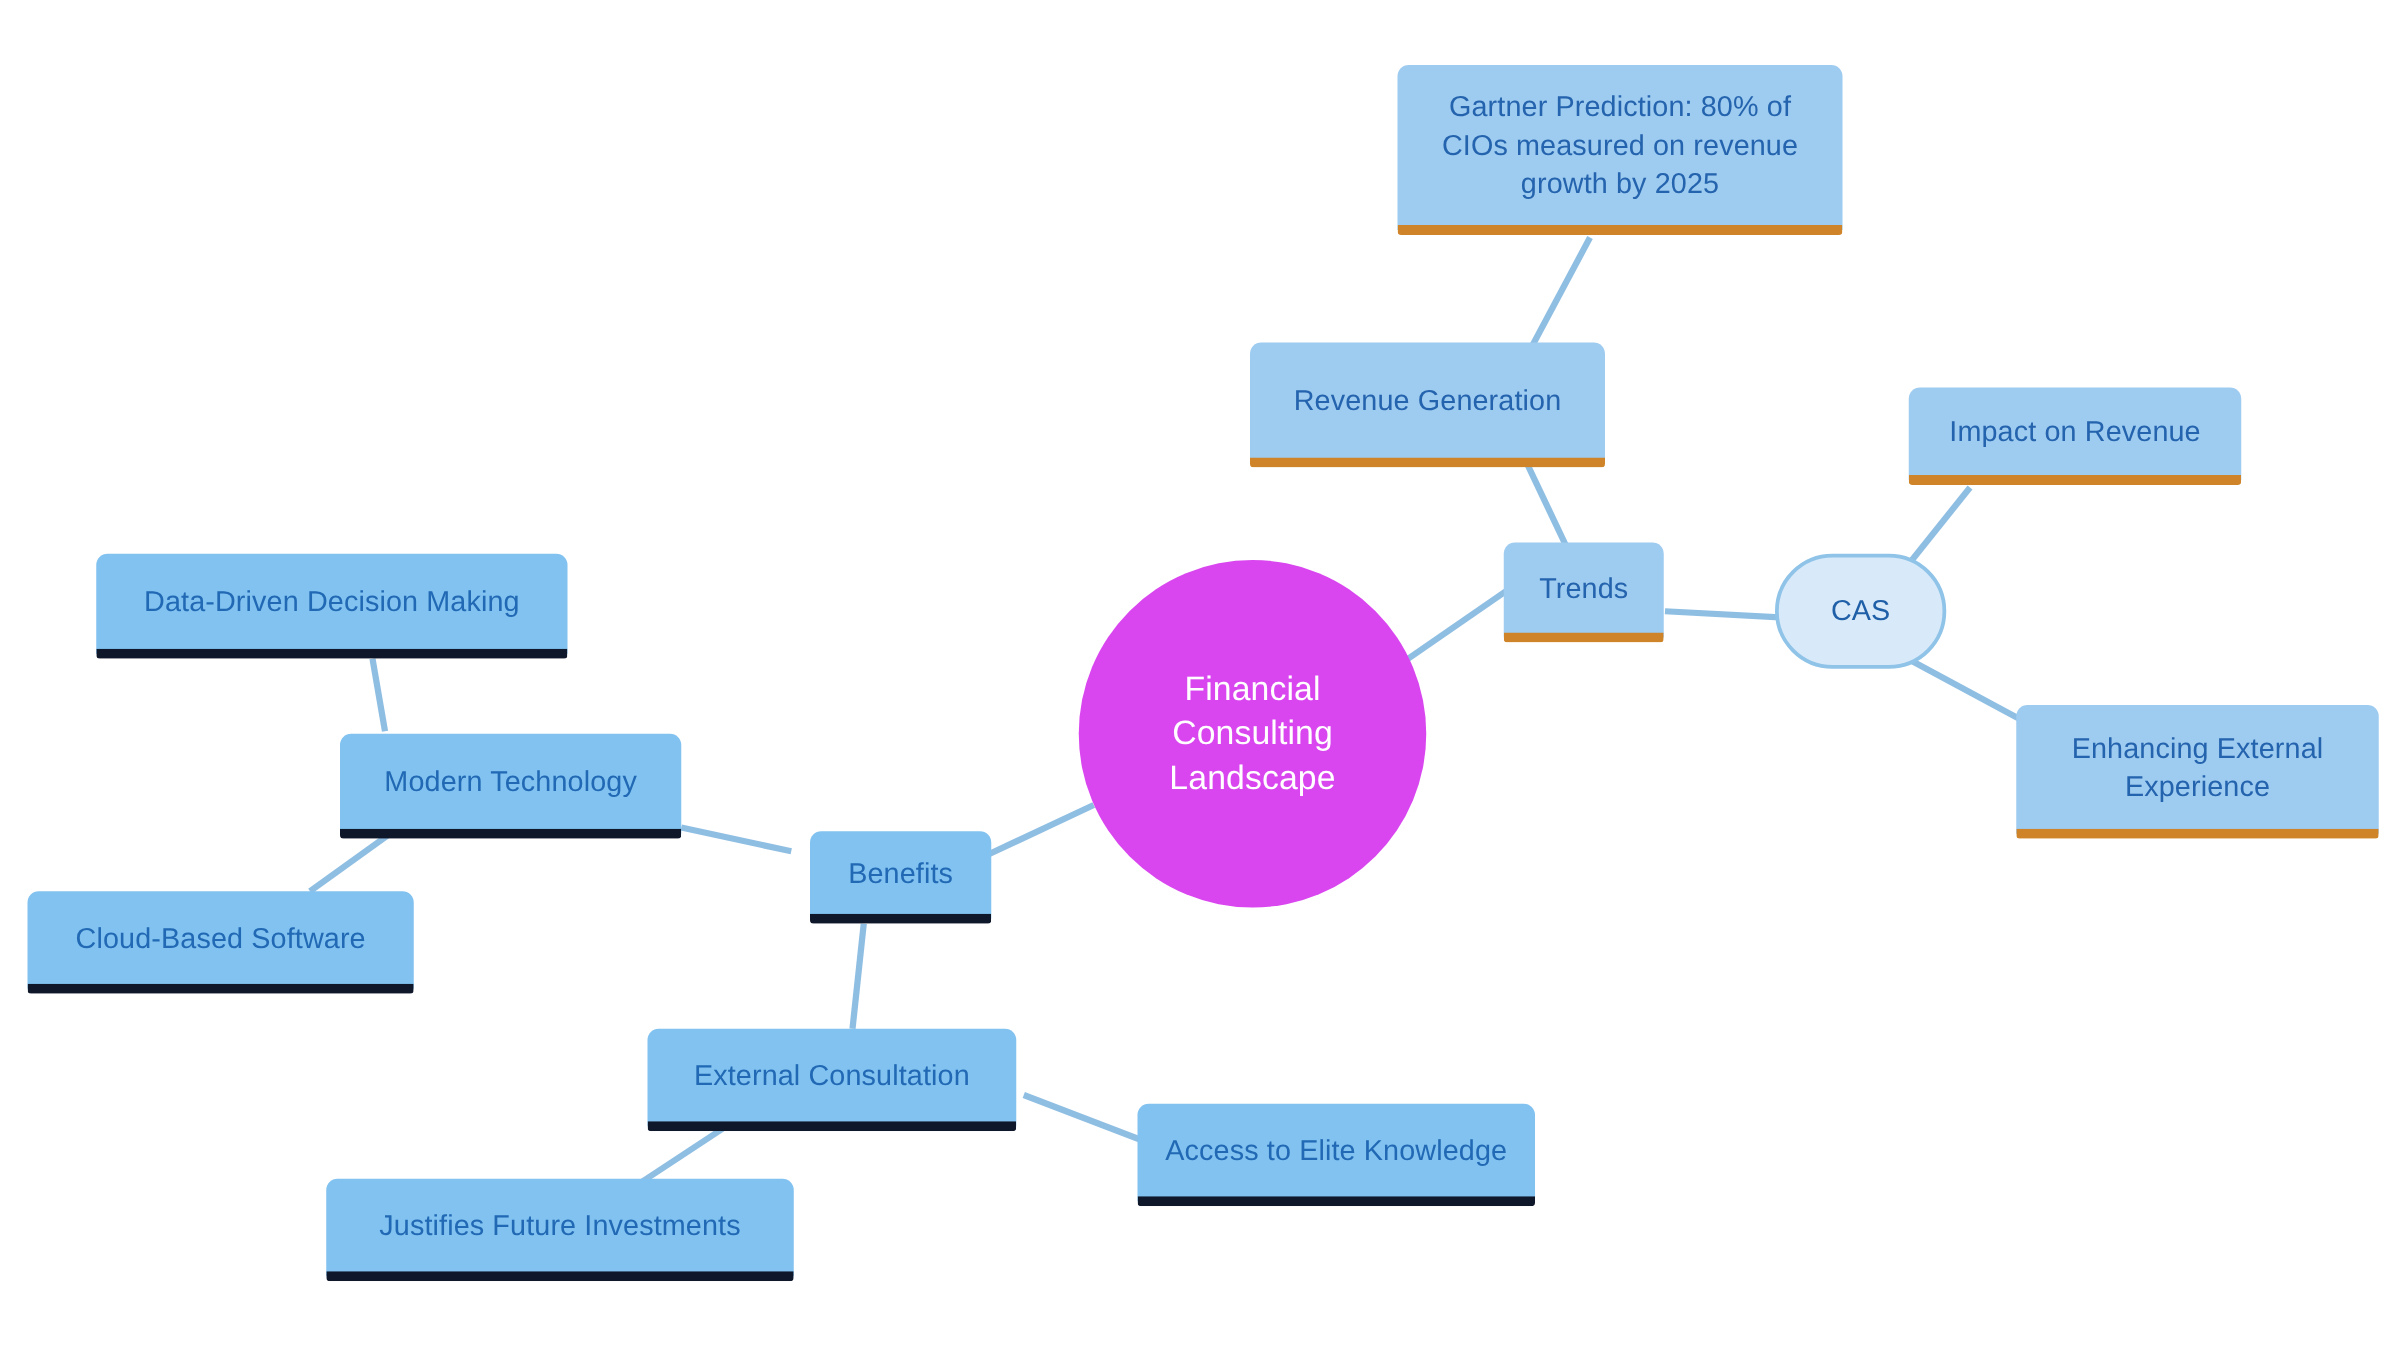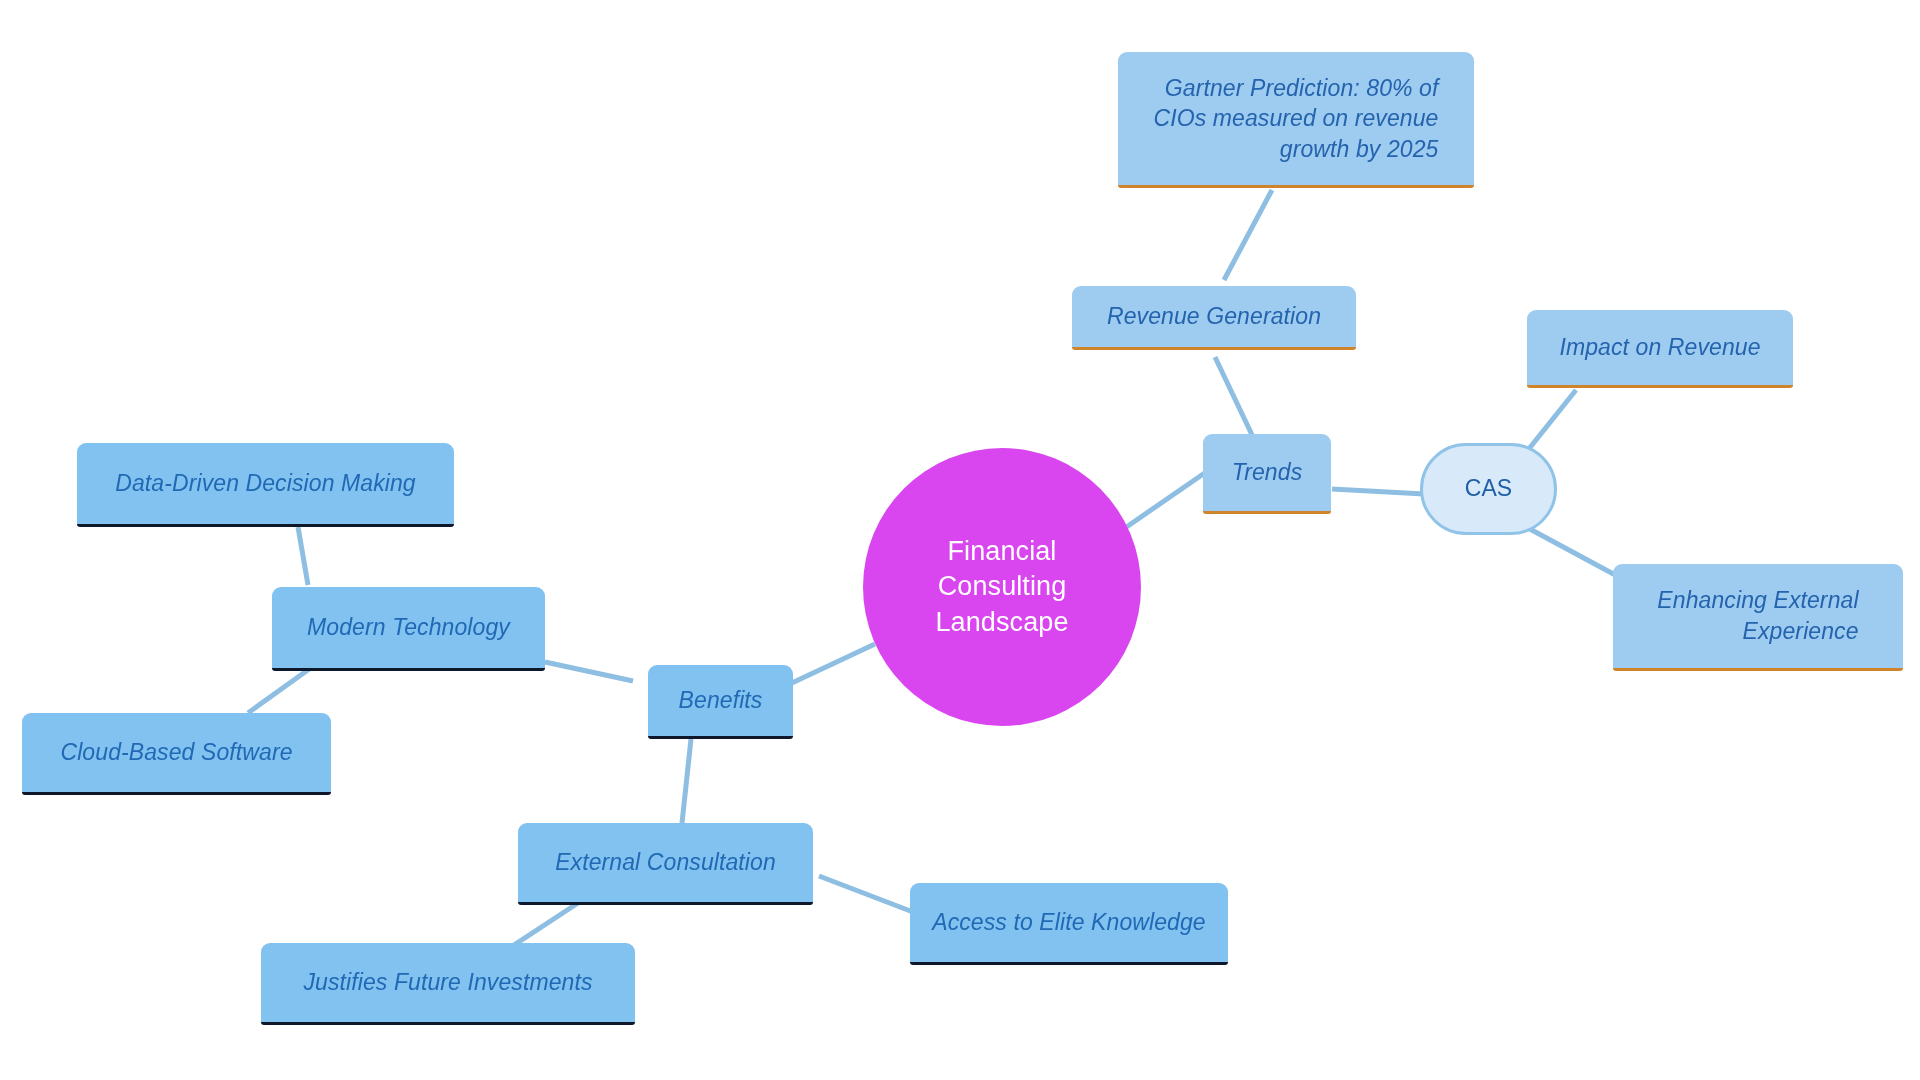--- a/index.html
+++ b/index.html
@@ -62,26 +62,25 @@
 
   
   .node {
     position: absolute;
     box-sizing: border-box;
     background: #81c2f0;
     border-top-left-radius: 9px;
     border-top-right-radius: 9px;
     border-bottom-left-radius: 3px;
     border-bottom-right-radius: 3px;
-    border-bottom: 3px solid #0f172a;
+    border-bottom: 8px solid #0f172a;
     display: flex;
     align-items: center;
     justify-content: center;
-    text-align: right;
-    font-style: italic;
+    text-align: center;
   }
   .node .node-label {
     color: #2169b4;
     font-size: 23px;
     line-height: 1.33;
     letter-spacing: 0.1px;
     padding: 0 14px;
     white-space: pre-line;
     display: block;
   }
@@ -152,21 +151,21 @@
     <span class="root-label">Financial Consulting
 Landscape</span>
   </div>
 
   <div class="node pale" style="left:1118px; top:52px; width:356px; height:136px;">
     <span class="node-label">Gartner Prediction: 80% of
 CIOs measured on revenue
 growth by 2025</span>
   </div>
 
-  <div class="node pale" style="left:1072px; top:274px; width:284px; height:64px;margin-top:12px;">
+  <div class="node pale" style="left:1000px; top:274px; width:284px; height:100px;">
     <span class="node-label">Revenue Generation</span>
   </div>
 
   <div class="node pale" style="left:1203px; top:434px; width:128px; height:80px;">
     <span class="node-label">Trends</span>
   </div>
 
   <div class="pill-node" style="left:1420px; top:443px; width:137px; height:92px;">
     <span class="node-label">CAS</span>
   </div>

